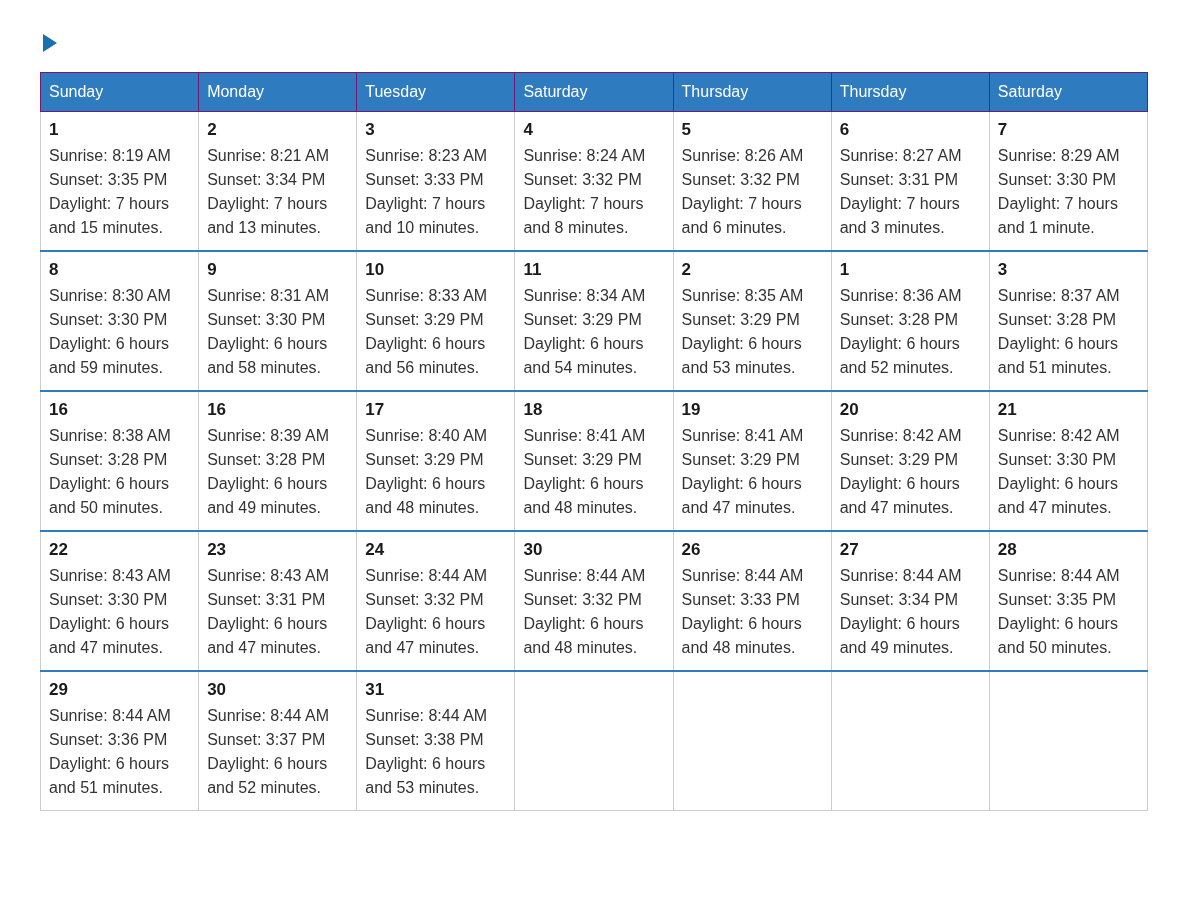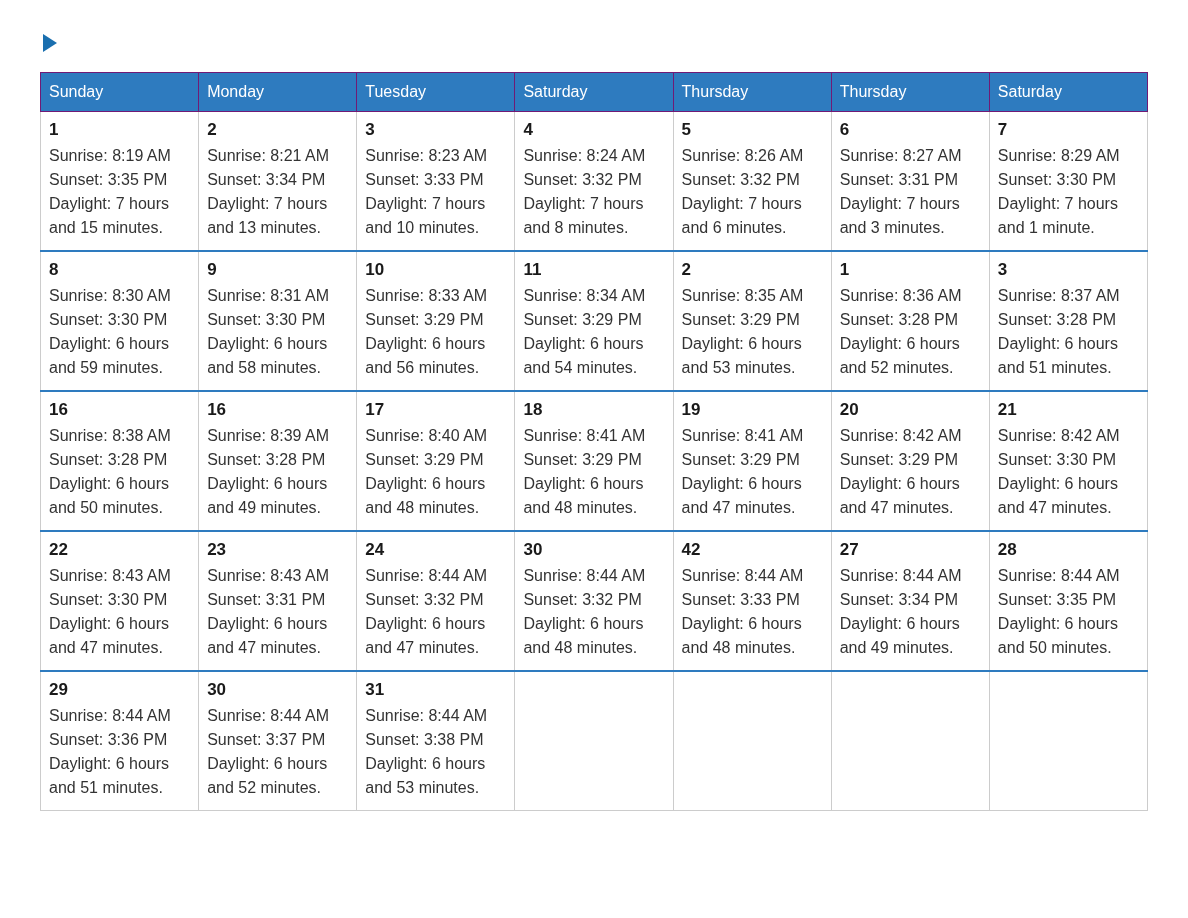--- a/index.html
+++ b/index.html
@@ -335,21 +335,21 @@
       </td>
         <td>
         <span class="day-number">30</span>
         <div class="day-info">
           Sunrise: 8:44 AM<br>
           Sunset: 3:32 PM<br>
           Daylight: 6 hours and 48 minutes.
         </div>
       </td>
         <td>
-        <span class="day-number">42</span>
+        <span class="day-number">26</span>
         <div class="day-info">
           Sunrise: 8:44 AM<br>
           Sunset: 3:33 PM<br>
           Daylight: 6 hours and 48 minutes.
         </div>
       </td>
         <td>
         <span class="day-number">27</span>
         <div class="day-info">
           Sunrise: 8:44 AM<br>

